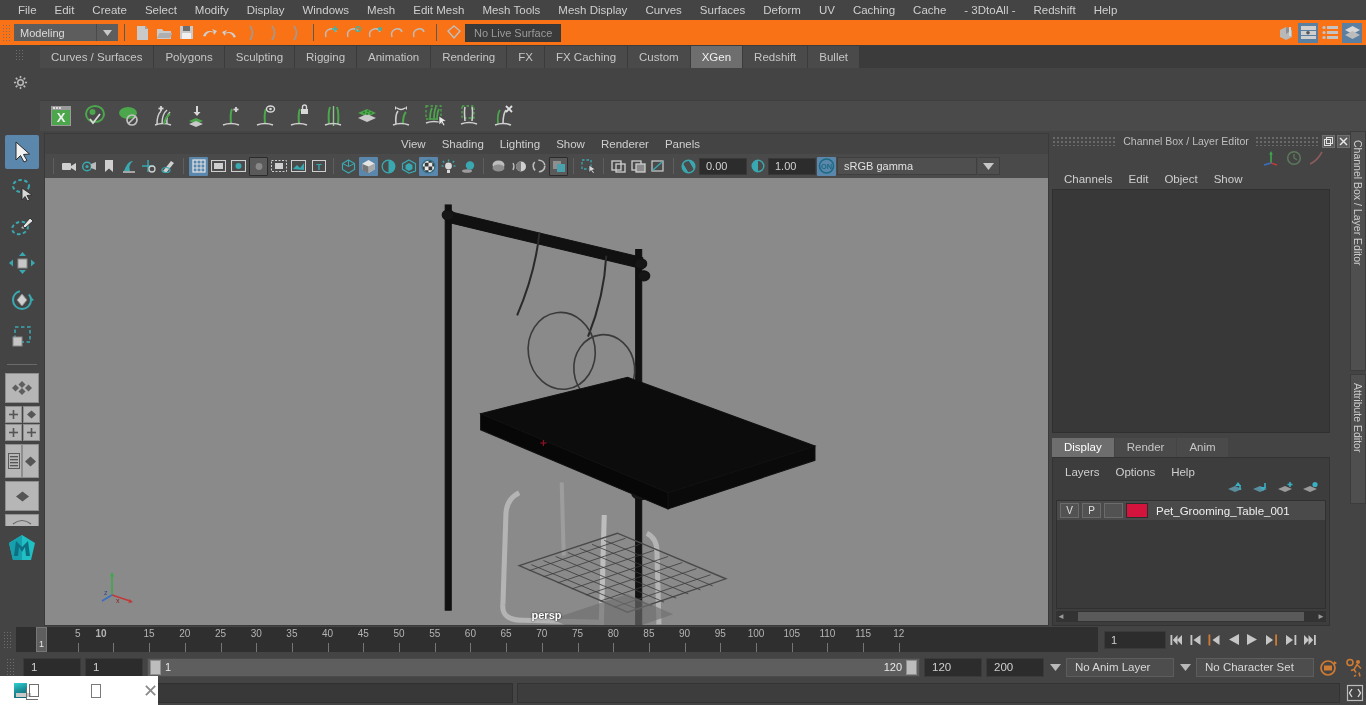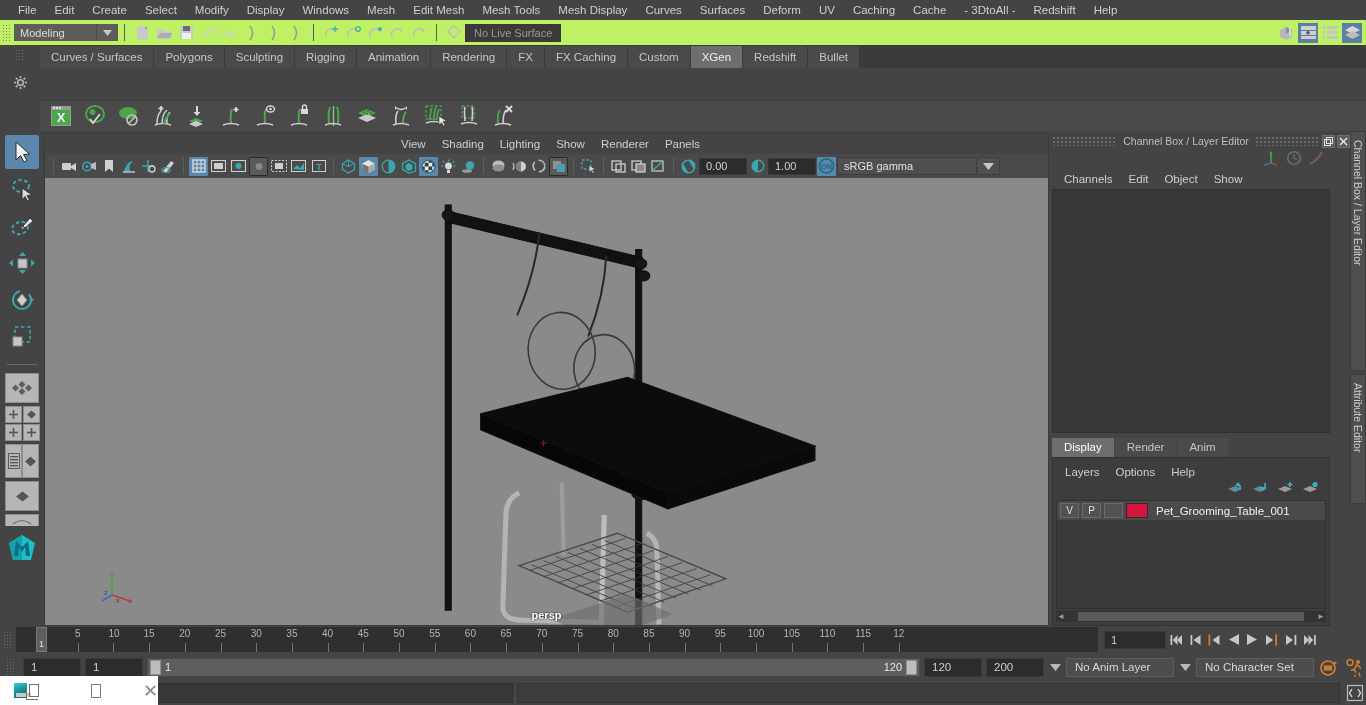--- a/index.html
+++ b/index.html
@@ -11,21 +11,21 @@
     -webkit-font-smoothing:antialiased;
     position:relative;
   }
   .app{ width:1366px; height:705px; position:relative; background:#444444; display:flex; flex-direction:column; }
 
   
   .menubar{ height:20px; background:#444444; display:flex; align-items:center; padding-left:9px; flex:0 0 20px; }
   .menubar .mi{ padding:0 9px; height:20px; line-height:20px; color:#cfcfcf; font-size:11.5px; white-space:nowrap; cursor:default; }
 
   
-  .statusline{ height:25px; background:#bef264; display:flex; align-items:center; flex:0 0 25px; position:relative; }
+  .statusline{ height:25px; background:#f97316; display:flex; align-items:center; flex:0 0 25px; position:relative; }
   .grip{ width:9px; height:18px; margin:0 3px 0 2px;
      background-image:radial-gradient(#6d6d6d 35%, transparent 36%);
      background-size:3px 3px; opacity:.85; }
   .menuset{ width:82px; height:17px; background:#5d5d5d; color:#dcdcdc; font-size:11px; display:flex; align-items:center; padding-left:6px; }
   .menuset-arrow{ width:22px; height:17px; background:#5d5d5d; border-left:1px solid #4a4a4a; display:flex; align-items:center; justify-content:center; }
   .sep-v{ width:1px; height:17px; background:#5a5a5a; margin:0 6px; }
   .sl-ico{ width:22px; height:21px; display:flex; align-items:center; justify-content:center; }
   .nolive{ height:18px; background:#3a3a3a; color:#9a9a9a; font-size:11px; display:flex; align-items:center; padding:0 8px; border:1px solid #383838; }
   .sl-right{ position:absolute; right:4px; top:0; height:25px; display:flex; align-items:center; gap:2px; }
   .sqbtn{ width:20px; height:20px; display:flex; align-items:center; justify-content:center; }
@@ -1000,21 +1000,21 @@
 
   <div class="timebar">
     <div class="tl-dots"></div>
     <div class="timeslider" id="timeslider">
       <div class="curframe" style="left:20px;">
         <span>1</span>
       </div>
     <div class="tick" style="left: 61.7013px;"></div>
         <div class="ticklabel" style="left: 61.7013px;">5</div>
         <div class="tick" style="left: 97.4025px;"></div>
-        <div class="ticklabel" style="left: 98px;">10</div>
+        <div class="ticklabel" style="left: 85px; font-weight: bold;">10</div>
         <div class="tick" style="left: 133.104px;"></div>
         <div class="ticklabel" style="left: 133.104px;">15</div>
         <div class="tick" style="left: 168.805px;"></div>
         <div class="ticklabel" style="left: 168.805px;">20</div>
         <div class="tick" style="left: 204.506px;"></div>
         <div class="ticklabel" style="left: 204.506px;">25</div>
         <div class="tick" style="left: 240.207px;"></div>
         <div class="ticklabel" style="left: 240.207px;">30</div>
         <div class="tick" style="left: 275.909px;"></div>
         <div class="ticklabel" style="left: 275.909px;">35</div>

